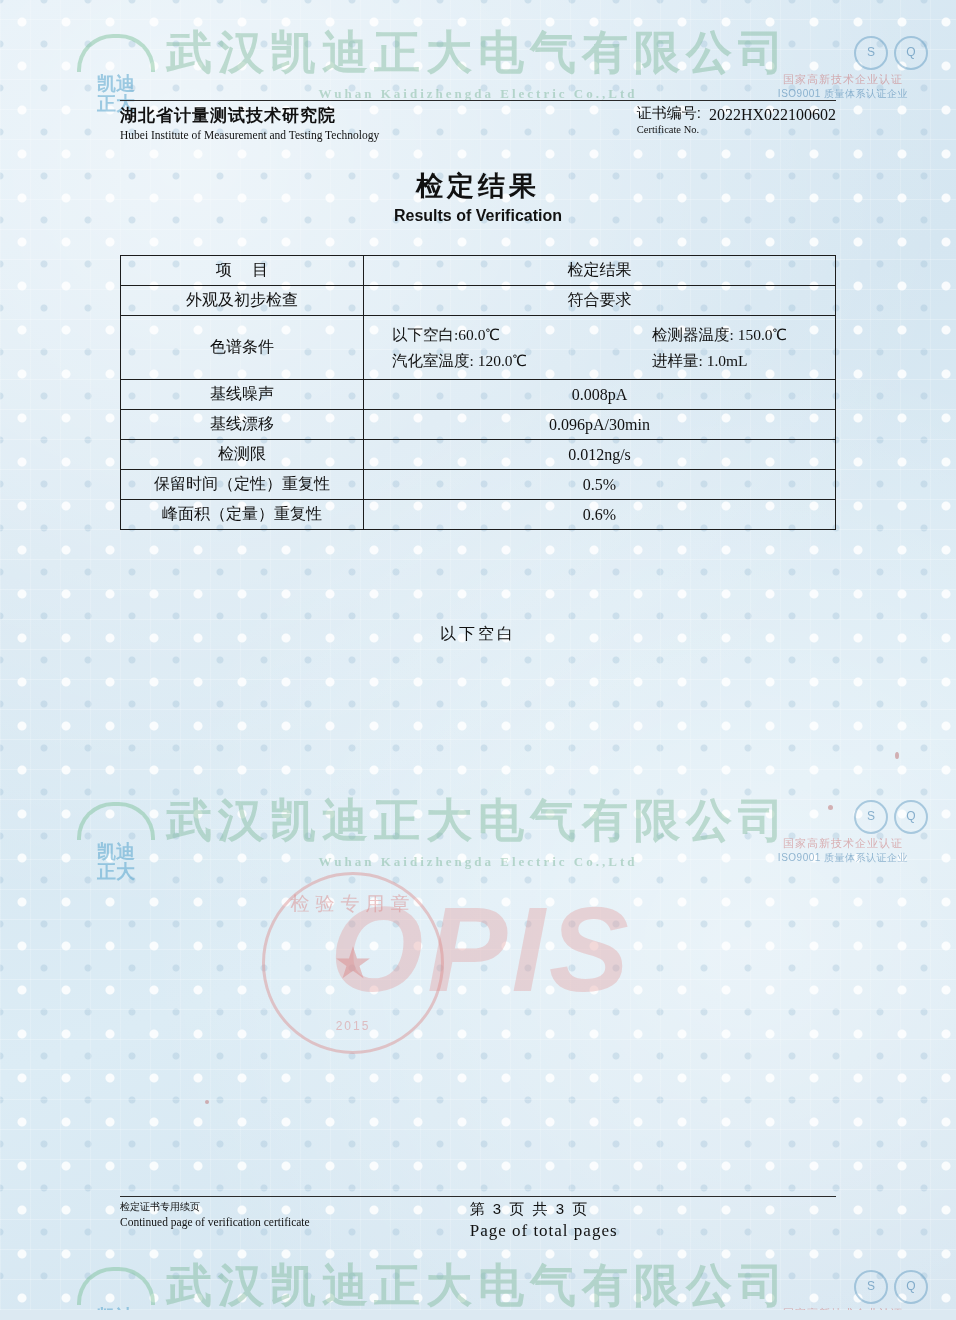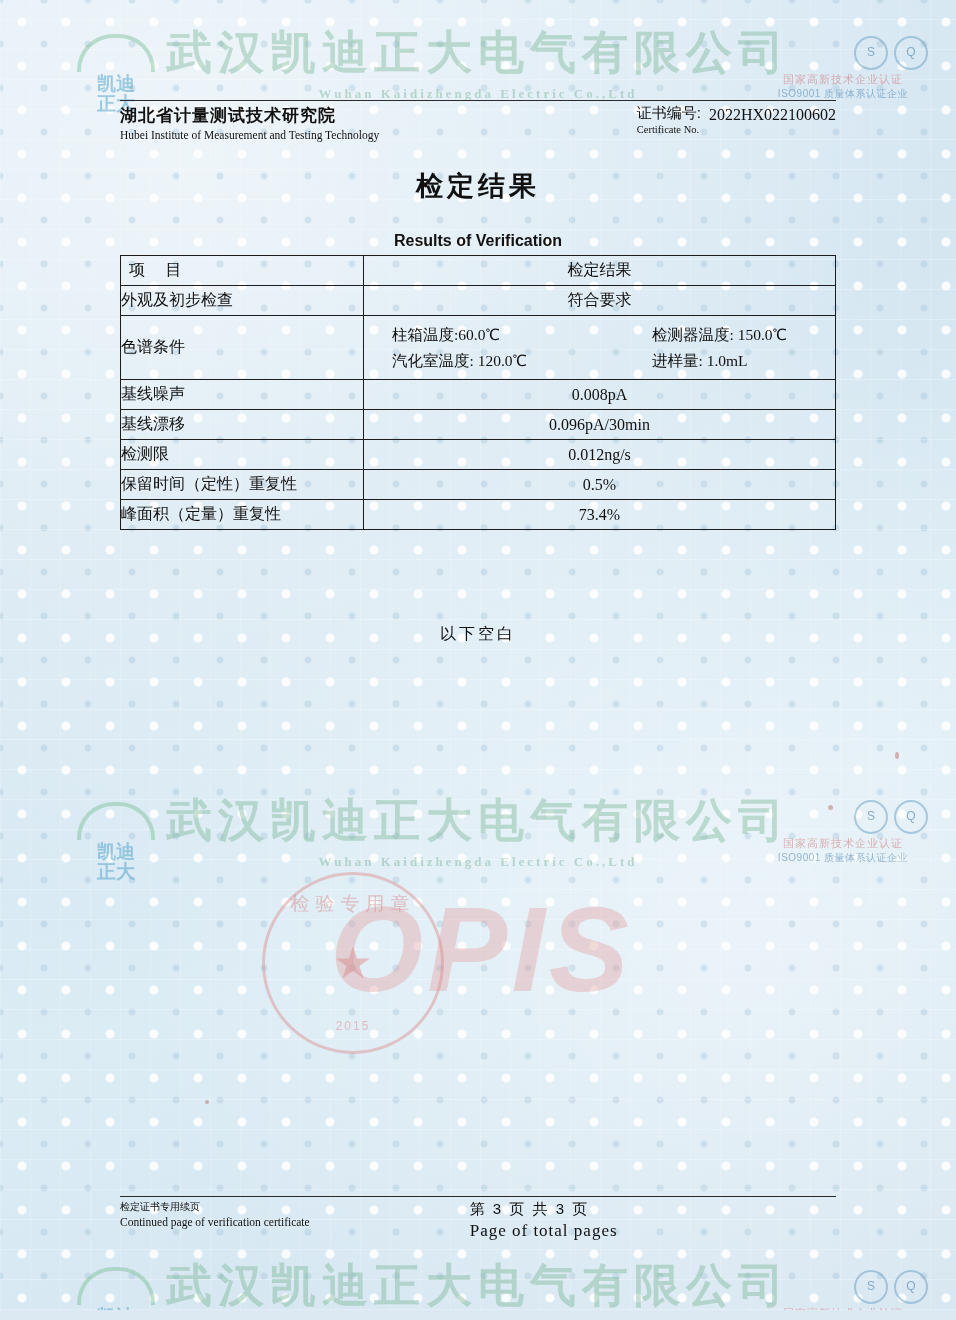--- a/index.html
+++ b/index.html
@@ -259,40 +259,39 @@
   }
   .title-en {
     position: absolute;
     top: 207px;
     left: 0; right: 0;
     text-align: center;
     font-family: "Liberation Sans", sans-serif;
     font-weight: bold;
     font-size: 16px;
     color: #111;
-    margin-top: 25px;
   }
 
   table.results {
     position: absolute;
     top: 255px;
     left: 120px;
     width: 716px;
     border-collapse: collapse;
     background: transparent;
   }
   table.results td {
     border: 1px solid #1d1d1d;
     color: #111;
     font-size: 16px;
     padding: 0;
     height: 29px;
     vertical-align: middle;
   }
-  .col-item { width: 242px; text-align: left; }
+  .col-item { width: 242px; text-align: center; }
   .col-res  { text-align: center; }
 
   td.cn { font-family: "Liberation Sans", sans-serif; font-size: 15.5px; }
   td.val { font-family: "Liberation Serif", serif; font-size: 16px; }
 
   .spaced { letter-spacing: 8px; padding-left: 8px; }
 
   .cond-cell {
     padding: 6px 0 6px 28px !important;
     text-align: left;
@@ -464,21 +463,21 @@
       <tr>
         <td class="col-item cn">外观及初步检查</td>
         <td class="col-res cn">符合要求</td>
       </tr>
 
 
       <tr>
         <td class="col-item cn">色谱条件</td>
         <td class="cond-cell">
           <div class="cond-row">
-            <span class="cond-a">柱箱温度:60.0℃</span>
+            <span class="cond-a">以下空白:60.0℃</span>
             <span class="cond-b">检测器温度: 150.0℃</span>
           </div>
           <div class="cond-row">
             <span class="cond-a">汽化室温度: 120.0℃</span>
             <span class="cond-b">进样量: 1.0mL</span>
           </div>
         </td>
       </tr>
 
       <tr>
@@ -492,21 +491,21 @@
       <tr>
         <td class="col-item cn">检测限</td>
         <td class="col-res val">0.012ng/s</td>
       </tr>
       <tr>
         <td class="col-item cn">保留时间（定性）重复性</td>
         <td class="col-res val">0.5%</td>
       </tr>
       <tr>
         <td class="col-item cn">峰面积（定量）重复性</td>
-        <td class="col-res val">73.4%</td>
+        <td class="col-res val">0.6%</td>
       </tr>
     </tbody>
       </table>
 
     <div class="blank-note">以下空白</div>
 
     <div class="rule rule-bottom"></div>
 
     <div class="footer">
       <div>

